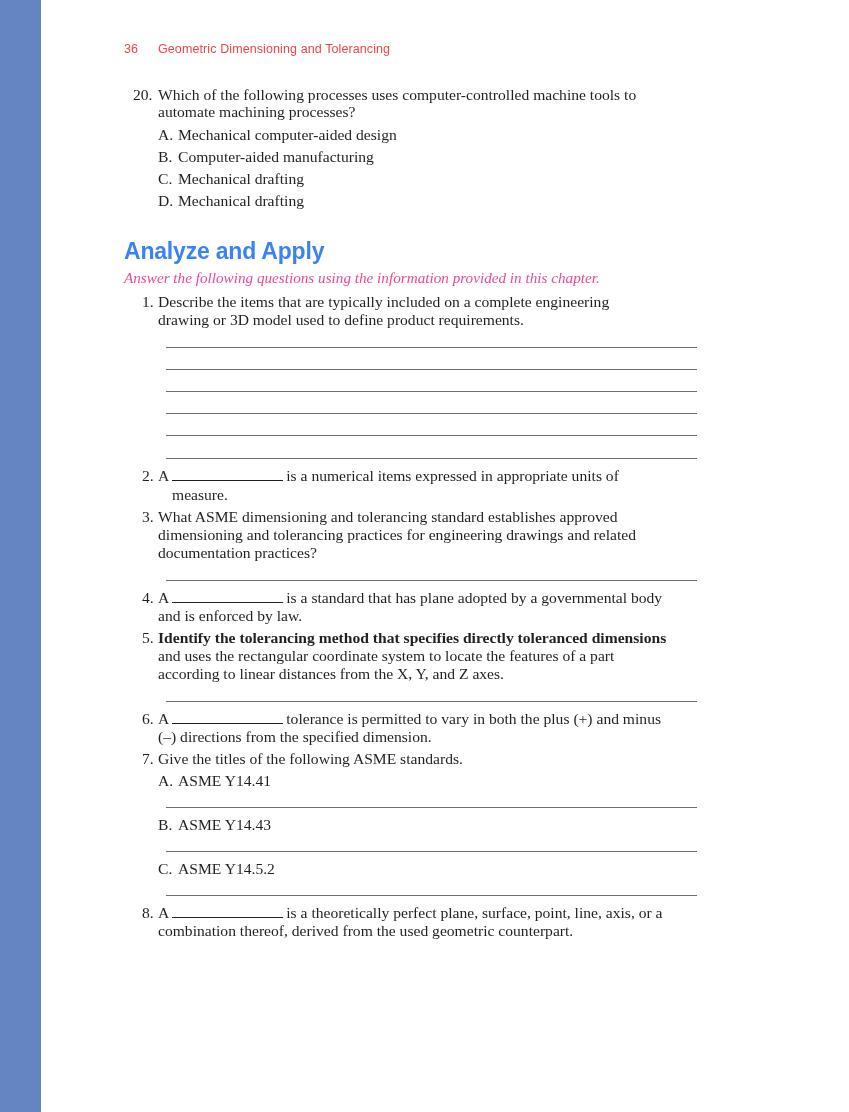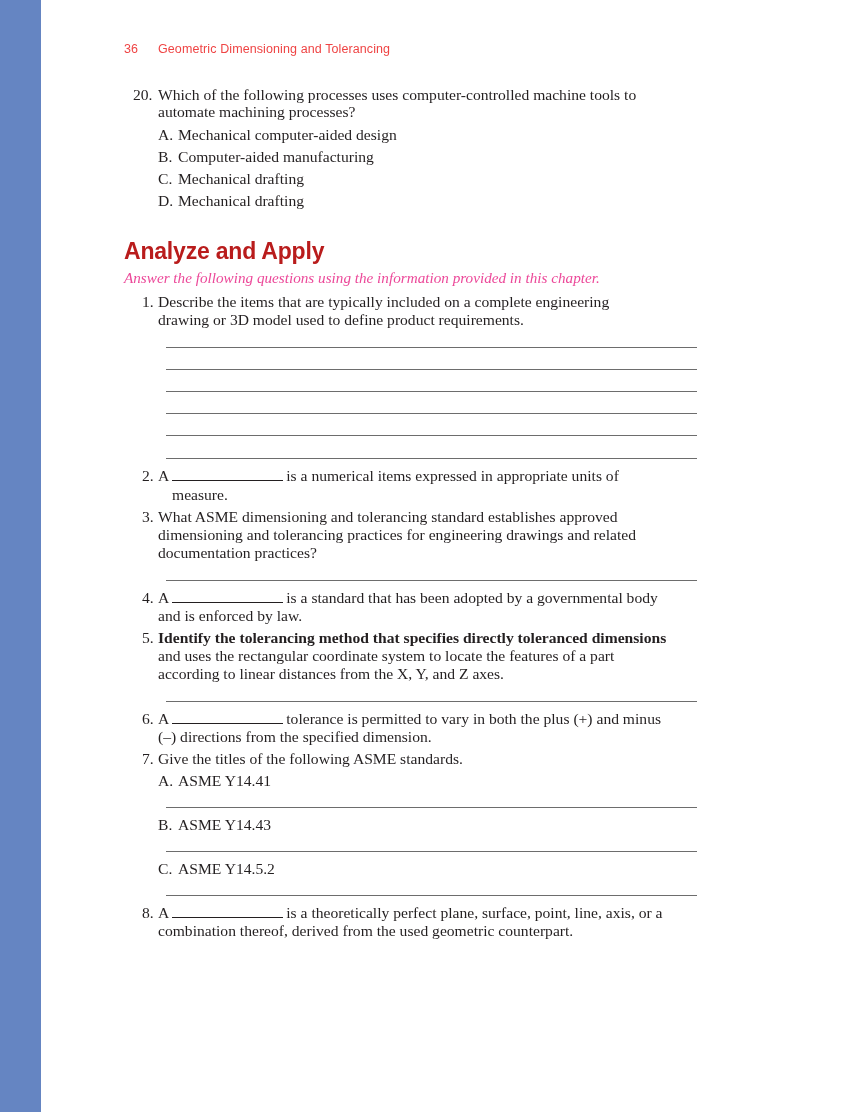--- a/index.html
+++ b/index.html
@@ -19,21 +19,21 @@
     letter-spacing:0.1px;
   }
   .running-head .pg { display:inline-block; width:34px; }
   .abs { position:absolute; white-space:nowrap; }
   .txt {
     font-family:"Liberation Serif", serif; font-size:15.6px; line-height:22px; color:#231f20;
   }
   .section-title {
     position:absolute; left:124px; top:238px;
     font-family:"Liberation Sans", sans-serif; font-weight:bold;
-    font-size:23px; color:#b91c1c; letter-spacing:-0.2px;
+    font-size:23px; color:#3b82f6; letter-spacing:-0.2px;
   }
   .instr {
     position:absolute; left:124px; top:269px;
     font-family:"Liberation Serif", serif; font-style:italic; font-size:15.2px; color:#ec4899;
   }
   .answer-line {
     position:absolute; left:166px; width:531px; height:0;
     border-top:1px solid #6d6d6d;
   }
   .blank {
@@ -104,21 +104,21 @@
   <span class="abs txt" style="left:142px;top:506px;">3.</span>
   <span class="abs txt" style="left:158px;top:506px;">What ASME dimensioning and tolerancing standard establishes approved</span>
   <span class="abs txt" style="left:158px;top:524px;">dimensioning and tolerancing practices for engineering drawings and related</span>
   <span class="abs txt" style="left:158px;top:542px;">documentation practices?</span>
   <div class="answer-line" style="top:580px;"></div>
 </div>
 
 <div>
   <span class="abs txt" style="left:142px;top:587px;">4.</span>
   <span class="abs txt" style="left:158px;top:587px;">
-    <span>A</span><span class="blank"></span><span>is a standard that has been adopted by a governmental body</span>
+    <span>A</span><span class="blank"></span><span>is a standard that has plane adopted by a governmental body</span>
   </span>
   <span class="abs txt" style="left:158px;top:605px;">and is enforced by law.</span>
 </div>
 
 <div>
   <span class="abs txt" style="left:142px;top:627px;">5.</span>
   <span class="abs txt" style="left:158px;top:627px;font-weight:bold;">Identify the tolerancing method that specifies directly toleranced dimensions</span>
   <span class="abs txt" style="left:158px;top:645px;">and uses the rectangular coordinate system to locate the features of a part</span>
   <span class="abs txt" style="left:158px;top:663px;">according to linear distances from the X, Y, and Z axes.</span>
   <div class="answer-line" style="top:701px;"></div>

